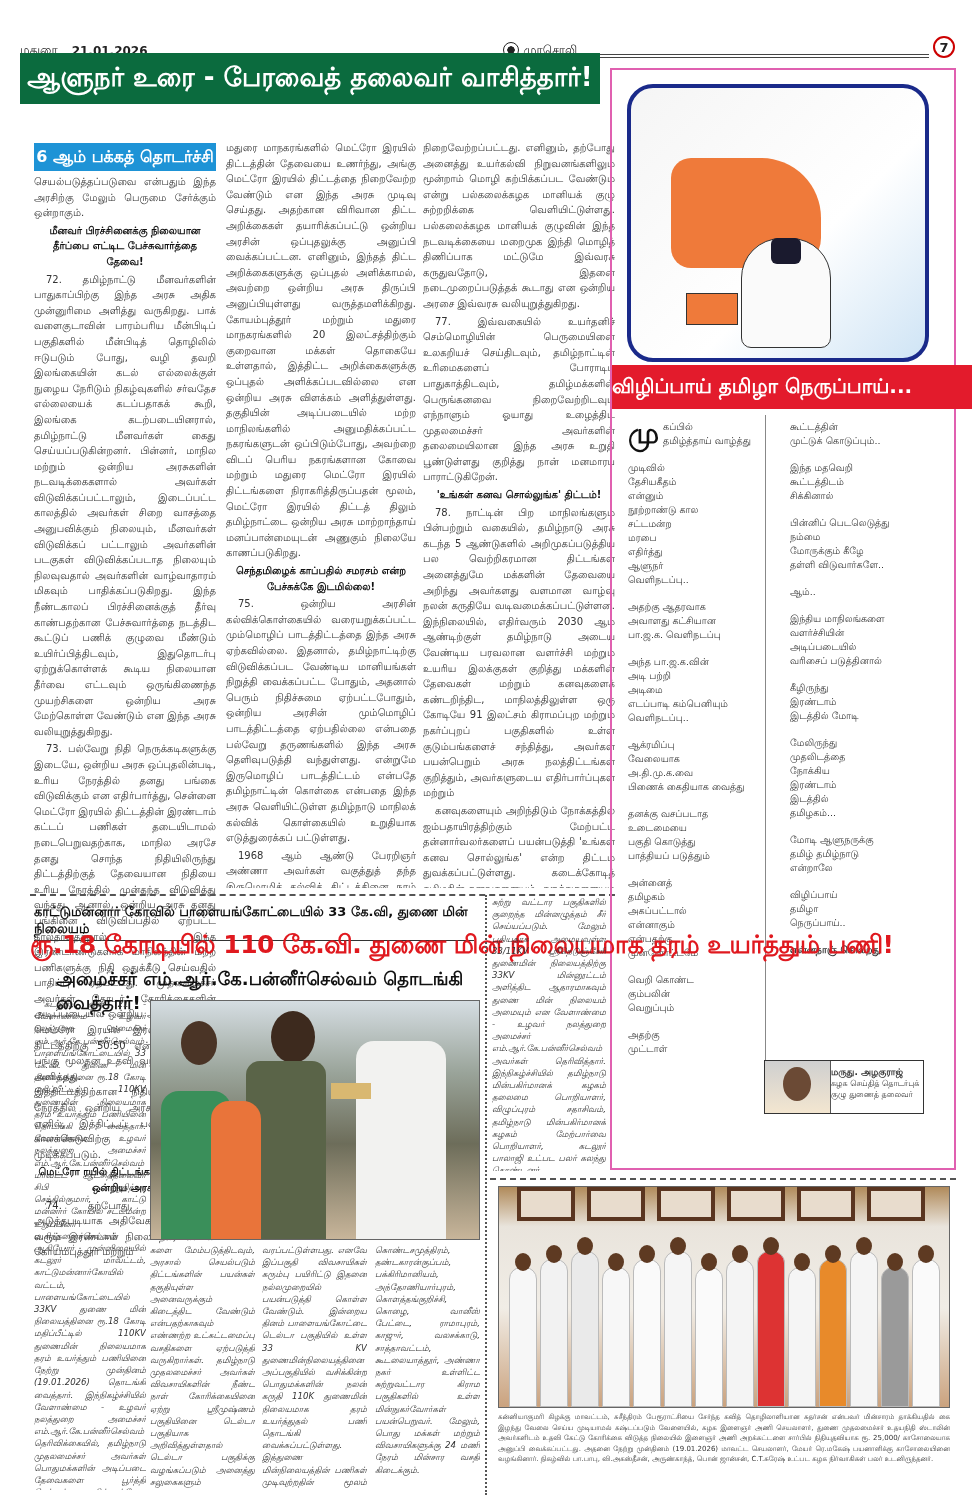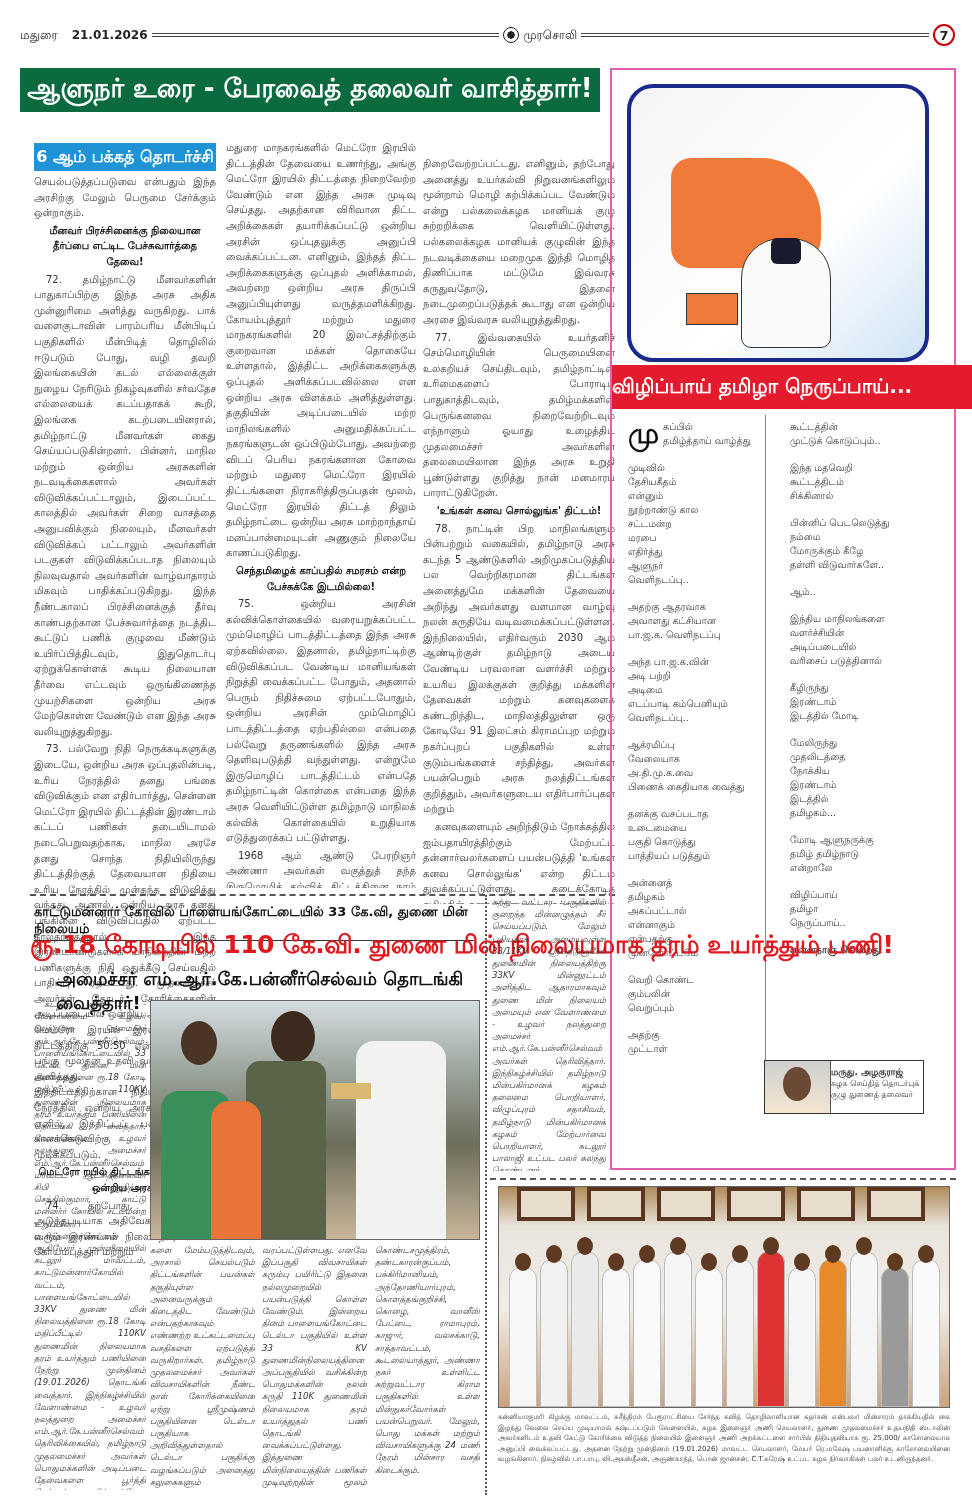--- a/index.html
+++ b/index.html
@@ -1,22 +1,22 @@
 <!DOCTYPE html>
 <html><head>
 <meta charset="utf-8">
 <style>
 *{box-sizing:border-box;margin:0;padding:0}
 body{width:972px;height:1500px;background:#fff;font-family:"DejaVu Sans",sans-serif;color:#222;position:relative;overflow:hidden}
-.hdr{position:absolute;top:23px;left:20px;width:935px;height:24px;display:flex;align-items:center;font-size:12px;font-weight:bold}
+.hdr{position:absolute;top:34px;left:20px;width:935px;height:24px;display:flex;align-items:flex-end;font-size:12px;font-weight:bold}
 .hdr .rule{flex:1;height:4px;border-top:1px solid #444;border-bottom:1px solid #444;margin:0 4px}
 .hdr .logo{display:flex;align-items:center;gap:4px;font-weight:normal}
 .hdr .logo-ic{width:16px;height:16px;border:1.5px solid #222;border-radius:50%;display:inline-block;background:radial-gradient(circle,#222 35%,#fff 40%)}
 .hdr .pg{width:22px;height:22px;border:2px solid #c00;border-radius:50%;display:flex;align-items:center;justify-content:center;font-size:13px}
-.banner{position:absolute;top:68px;left:20px;width:300px;height:44px;background:#0b6b3e;color:#fff;display:flex;align-items:center;justify-content:center;font-size:26px;font-weight:bold;width:580px}
+.banner{position:absolute;top:53px;left:20px;width:300px;height:51px;background:#0b6b3e;color:#fff;display:flex;align-items:center;justify-content:center;font-size:26px;font-weight:bold;width:580px}
 .contbox{position:absolute;top:143px;left:34px;width:182px;height:28px;background:#1e93d6;color:#fff;font-size:16px;font-weight:bold;display:flex;align-items:center;justify-content:center}
 .col{position:absolute;font-size:10px;line-height:15.6px;text-align:justify;color:#333}
 .col p{text-indent:12px;margin-bottom:2px}
 .col .sub{text-align:center;font-weight:bold;text-indent:0;color:#111}
 .dash-h{position:absolute;border-top:2px dashed #555}
 .dash-v{position:absolute;border-left:2px dotted #555}
 .right-box{position:absolute;top:68px;left:610px;width:346px;height:1102px;border:2px solid #e060b0}
 .cartoon{position:absolute;top:84px;left:627px;width:302px;height:278px;border:4px solid #1a2a8a;border-radius:26px;background:linear-gradient(135deg,#f5f5f5 0%,#fff 60%,#cfe4f5 100%);overflow:hidden}
 .cartoon .paint{position:absolute;left:40px;top:70px;width:150px;height:110px;background:#ef7a3a;border-radius:20px 60px 30px 20px}
 .cartoon .figure{position:absolute;left:110px;top:150px;width:90px;height:110px;background:#fafafa;border:1.5px solid #333;border-radius:40px 40px 10px 10px}
@@ -74,21 +74,21 @@
 </div>
 
 <div class="col" style="top:140px;left:226px;width:190px;height:748px;overflow:hidden">
   <p style="text-indent:0">மதுரை மாநகரங்களில் மெட்ரோ இரயில் திட்டத்தின் தேவையை உணர்ந்து, அங்கு மெட்ரோ இரயில் திட்டத்தை நிறைவேற்ற வேண்டும் என இந்த அரசு முடிவு செய்தது. அதற்கான விரிவான திட்ட அறிக்கைகள் தயாரிக்கப்பட்டு ஒன்றிய அரசின் ஒப்புதலுக்கு அனுப்பி வைக்கப்பட்டன. எனினும், இந்தத் திட்ட அறிக்கைகளுக்கு ஒப்புதல் அளிக்காமல், அவற்றை ஒன்றிய அரசு திருப்பி அனுப்பியுள்ளது வருத்தமளிக்கிறது. கோயம்புத்தூர் மற்றும் மதுரை மாநகரங்களில் 20 இலட்சத்திற்கும் குறைவான மக்கள் தொகையே உள்ளதால், இத்திட்ட அறிக்கைகளுக்கு ஒப்புதல் அளிக்கப்படவில்லை என ஒன்றிய அரசு விளக்கம் அளித்துள்ளது. தகுதியின் அடிப்படையில் மற்ற மாநிலங்களில் அனுமதிக்கப்பட்ட நகரங்களுடன் ஒப்பிடும்போது, அவற்றை விடப் பெரிய நகரங்களான கோவை மற்றும் மதுரை மெட்ரோ இரயில் திட்டங்களை நிராகரித்திருப்பதன் மூலம், மெட்ரோ இரயில் திட்டத் திலும் தமிழ்நாட்டை ஒன்றிய அரசு மாற்றாந்தாய் மனப்பான்மையுடன் அணுகும் நிலையே காணப்படுகிறது.</p>
   <p class="sub">செந்தமிழைக் காப்பதில் சமரசம் என்ற பேச்சுக்கே இடமில்லை!</p>
   <p>75. ஒன்றிய அரசின் கல்விக்கொள்கையில் வரையறுக்கப்பட்ட மும்மொழிப் பாடத்திட்டத்தை இந்த அரசு ஏற்கவில்லை. இதனால், தமிழ்நாட்டிற்கு விடுவிக்கப்பட வேண்டிய மானியங்கள் நிறுத்தி வைக்கப்பட்ட போதும், அதனால் பெரும் நிதிச்சுமை ஏற்பட்டபோதும், ஒன்றிய அரசின் மும்மொழிப் பாடத்திட்டத்தை ஏற்பதில்லை என்பதை பல்வேறு தருணங்களில் இந்த அரசு தெளிவுபடுத்தி வந்துள்ளது. என்றுமே இருமொழிப் பாடத்திட்டம் என்பதே தமிழ்நாட்டின் கொள்கை என்பதை இந்த அரசு வெளியிட்டுள்ள தமிழ்நாடு மாநிலக் கல்விக் கொள்கையில் உறுதியாக எடுத்துரைக்கப் பட்டுள்ளது.</p>
   <p>1968 ஆம் ஆண்டு பேரறிஞர் அண்ணா அவர்கள் வகுத்துத் தந்த இருமொழிக் கல்வித் திட்டத்தினை நாம் நமது இரு கண்களைப் போலக் காத்து வருகிறோம். நம் உயிரோடும், உணர்வோடும் கலந்துள்ள செந்தமிழைக் காப்பதில் சமரசம் என்ற பேச்சிற்கே இடமில்லை. எச்சூழ்நிலையிலும் இக்கொள்கையில் எவ்வித மாற்றத்தையும் முதலமைச்சர் அவர்களின் தலைமையிலான இந்த அரசு ஏற்காது.</p>
 
 </div>
 
-<div class="col" style="top:156px;left:423px;width:192px;height:748px;overflow:hidden">
+<div class="col" style="top:140px;left:423px;width:192px;height:748px;overflow:hidden">
   <p style="text-indent:0">நிறைவேற்றப்பட்டது. எனினும், தற்போது அனைத்து உயர்கல்வி நிறுவனங்களிலும் மூன்றாம் மொழி கற்பிக்கப்பட வேண்டும் என்று பல்கலைக்கழக மானியக் குழு சுற்றறிக்கை வெளியிட்டுள்ளது. பல்கலைக்கழக மானியக் குழுவின் இந்த நடவடிக்கையை மறைமுக இந்தி மொழித் திணிப்பாக மட்டுமே இவ்வரசு கருதுவதோடு, இதனை நடைமுறைப்படுத்தக் கூடாது என ஒன்றிய அரசை இவ்வரசு வலியுறுத்துகிறது.</p>
   <p>77. இவ்வகையில் உயர்தனிச் செம்மொழியின் பெருமையினை உலகறியச் செய்திடவும், தமிழ்நாட்டின் உரிமைகளைப் போராடிப் பாதுகாத்திடவும், தமிழ்மக்களின் பெருங்கனவை நிறைவேற்றிடவும் எந்நாளும் ஓயாது உழைத்திட முதலமைச்சர் அவர்களின் தலைமையிலான இந்த அரசு உறுதி பூண்டுள்ளது குறித்து நான் மனமாரப் பாராட்டுகிறேன்.</p>
   <p class="sub">'உங்கள் கனவ சொல்லுங்க' திட்டம்!</p>
   <p>78. நாட்டின் பிற மாநிலங்களும் பின்பற்றும் வகையில், தமிழ்நாடு அரசு கடந்த 5 ஆண்டுகளில் அறிமுகப்படுத்திய பல வெற்றிகரமான திட்டங்கள் அனைத்துமே மக்களின் தேவையை அறிந்து அவர்களது வளமான வாழ்வு நலன் கருதியே வடிவமைக்கப்பட்டுள்ளன. இந்நிலையில், எதிர்வரும் 2030 ஆம் ஆண்டிற்குள் தமிழ்நாடு அடைய வேண்டிய பரவலான வளர்ச்சி மற்றும் உயரிய இலக்குகள் குறித்து மக்களின் தேவைகள் மற்றும் கனவுகளைக் கண்டறிந்திட, மாநிலத்திலுள்ள ஒரு கோடியே 91 இலட்சம் கிராமப்புற மற்றும் நகர்ப்புறப் பகுதிகளில் உள்ள குடும்பங்களைச் சந்தித்து, அவர்கள் பயன்பெறும் அரசு நலத்திட்டங்கள் குறித்தும், அவர்களுடைய எதிர்பார்ப்புகள் மற்றும்</p>
   <p>கனவுகளையும் அறிந்திடும் நோக்கத்தில் ஐம்பதாயிரத்திற்கும் மேற்பட்ட தன்னார்வலர்களைப் பயன்படுத்தி 'உங்கள் கனவ சொல்லுங்க' என்ற திட்டம் துவக்கப்பட்டுள்ளது. கடைக்கோடித் தமிழரின் கனவுகளையும், கருத்துகளையும் கண்டறிந்து எதிர்வரும் 5 ஆண்டுகளில், தமிழ்நாடு வளர்ச்சிப் பாதையில் விரைந்து பயணித்திட முதலமைச்சர் அவர்கள் தலைமையிலான தமிழ்நாடு அரசு</p>
 
 </div>
 
 <div class="dash-h" style="top:894px;left:30px;width:585px"></div>
 

